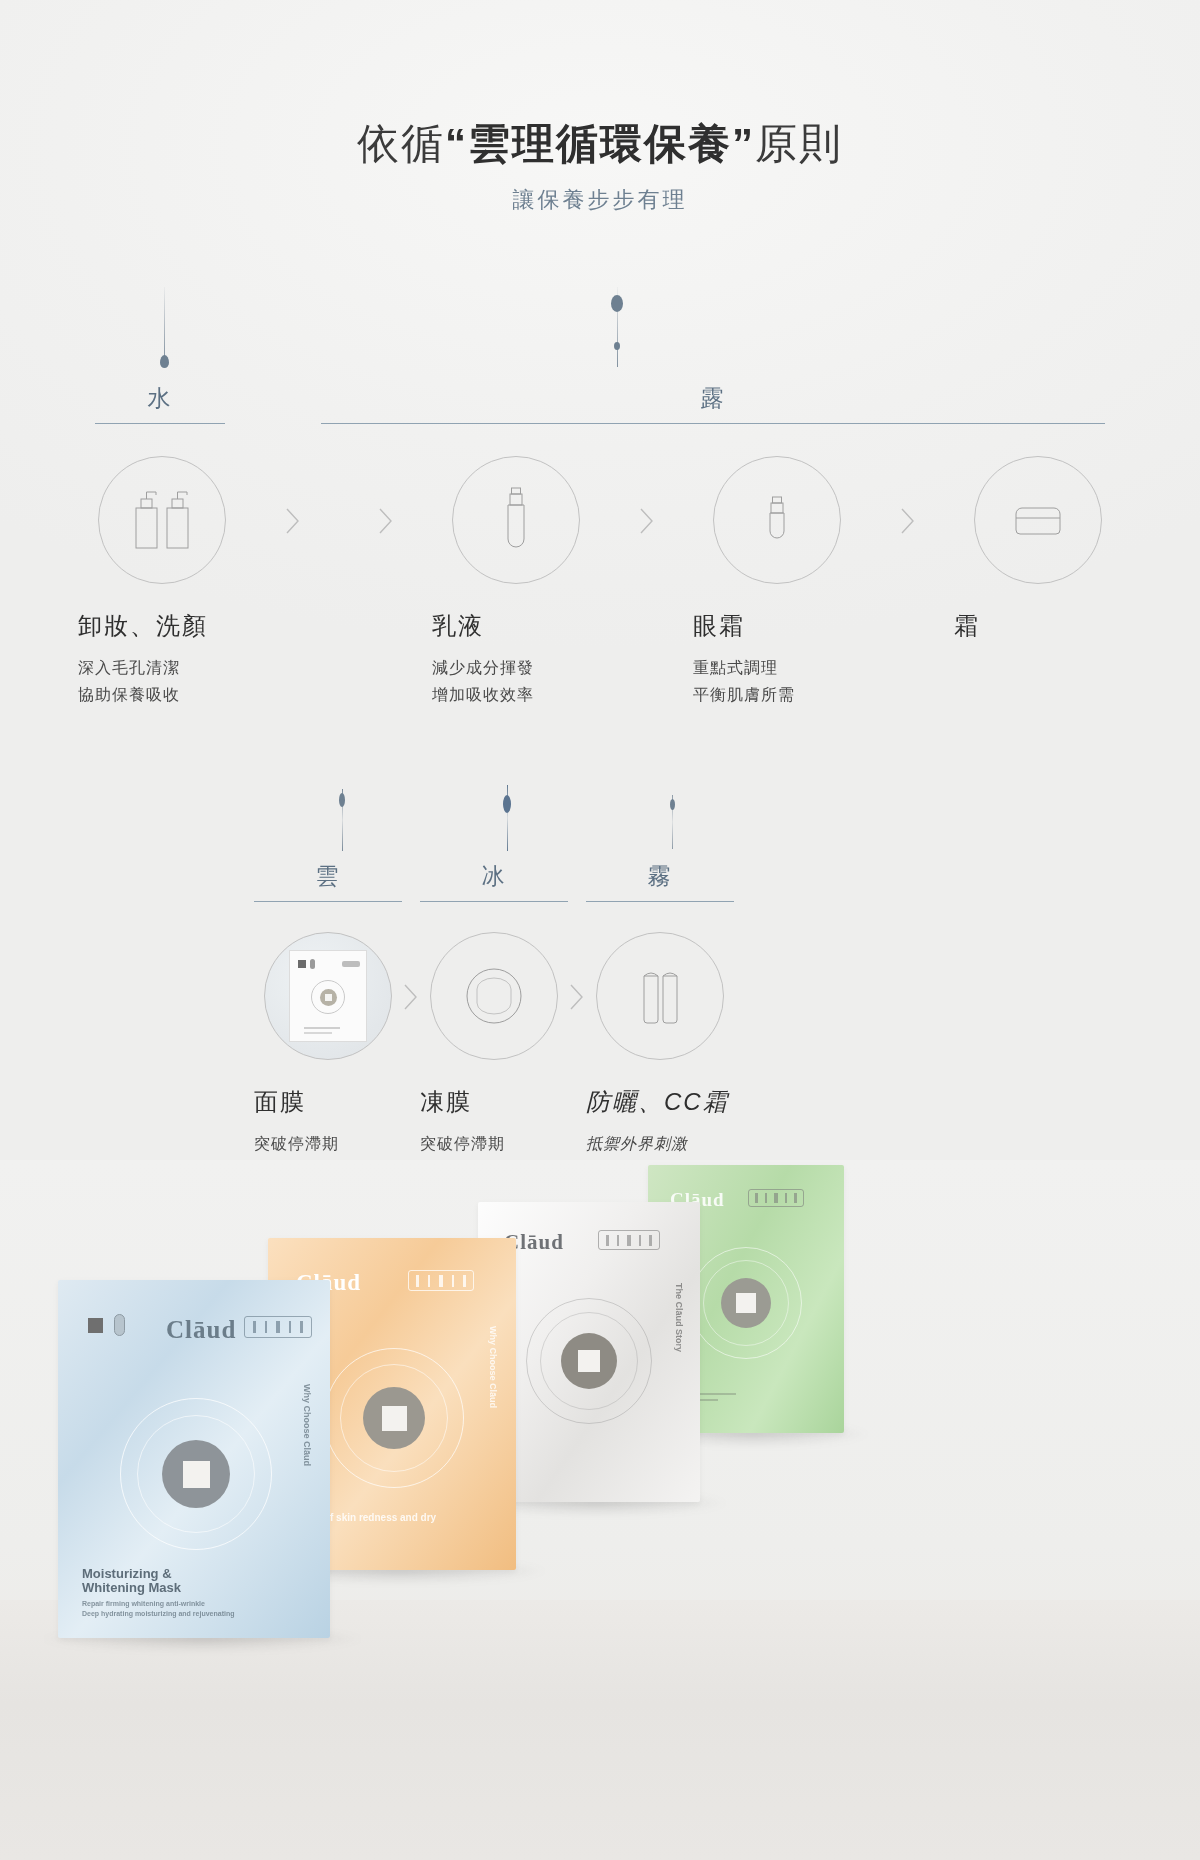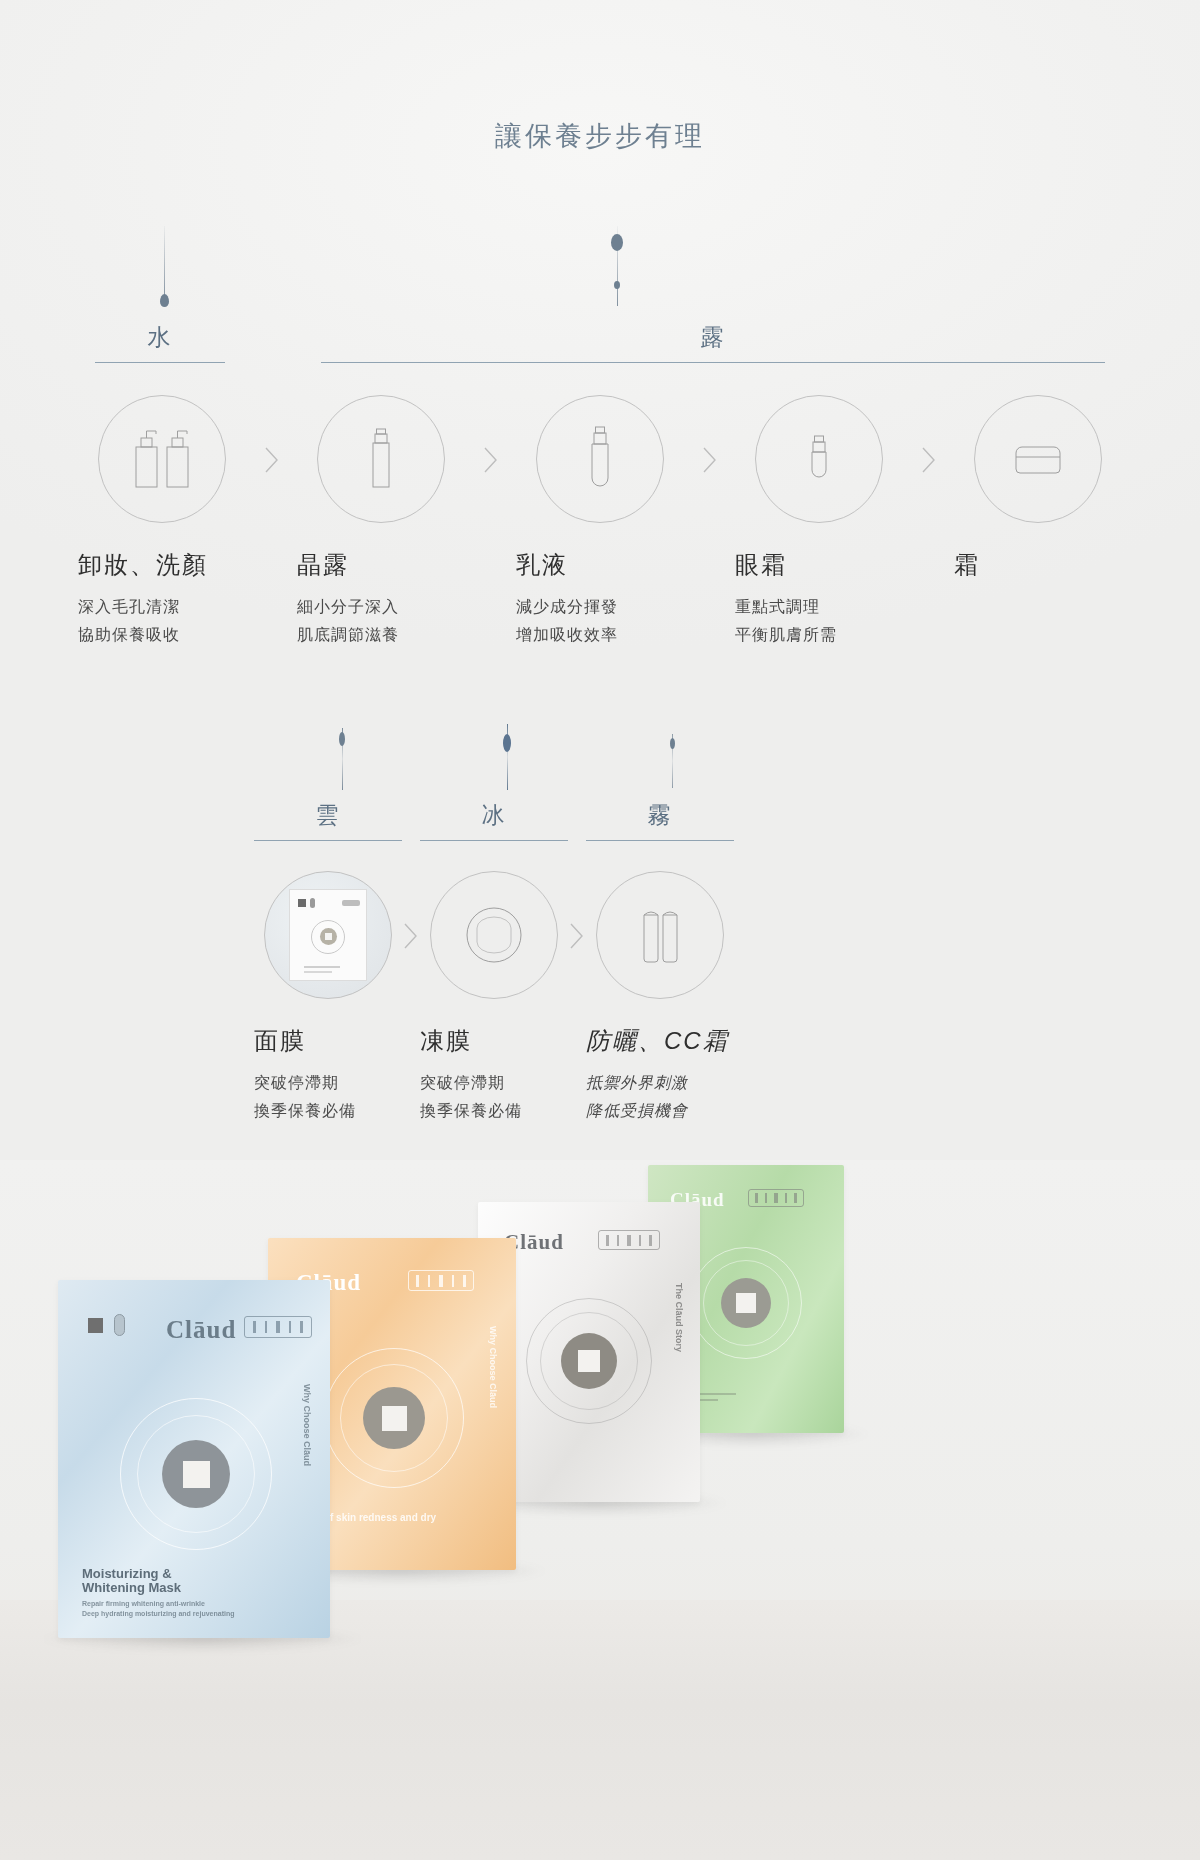--- a/index.html
+++ b/index.html
@@ -18,21 +18,21 @@
   }
 
   
   .header { padding-top:118px; text-align:center; }
   .title {
     font-size:42px; font-weight:400; letter-spacing:2px;
     color:#3b3b3b; line-height:1.25; white-space:nowrap;
   }
   .title .quoted { font-weight:700; color:#2f2f2f; }
   .subtitle {
-    font-size:27px; letter-spacing:3px;
+    margin-top:14px; font-size:22px; letter-spacing:3px;
     color:#6e8091; font-weight:400;
   }
 
   
   .tier { position:relative; }
 
   .droplets { position:relative; height:108px; }
   .drop-line {
     position:absolute; width:1px;
     background:linear-gradient(to bottom, rgba(110,128,145,.05), rgba(110,128,145,.85));
@@ -156,20 +156,23 @@
   .emblem .core .inner { background:#f3f2ef; }
   .smalltext { position:absolute; color:rgba(70,70,70,.55); }
   .smallline { position:absolute; background:rgba(90,90,90,.28); }
 </style>
 </head>
 <body>
 
 <div class="page">
 
   <div class="header">
+    <div class="title">
+      <span>依循</span><span class="quoted">“雲理循環保養”</span><span>原則</span>
+    </div>
     <div class="subtitle">讓保養步步有理</div>
   </div>
 
   <div class="tier">
 
     <div class="droplets" style="margin-top:72px;">
 
       <div class="drop-line" style="left:164px; top:0px; height:74px;"></div>
       <div class="drop-head" style="left:160px; top:68px; width:9px; height:13px;
                   background:#6e8091; border-radius:50% 50% 50% 50%/60% 60% 40% 40%;"></div>
@@ -210,34 +213,20 @@
           <div>協助保養吸收</div>
         </div>
       </div>
 
       <div class="chev">
         <svg width="18" height="30" viewBox="0 0 18 30" fill="none" stroke="#bdbdbd" stroke-width="1.4">
             <path d="M3 3 L14 15 L3 27"></path>
           </svg>
       </div>
 
-      <div class="step" style="width:168px;">
-        <div class="circle">
-          <svg width="44" height="80" viewBox="0 0 44 80" fill="none" stroke="#9e9e9e" stroke-width="1">
-            <rect x="14" y="24" width="16" height="44"></rect>
-            <rect x="16" y="15" width="12" height="9"></rect>
-            <rect x="17.5" y="10" width="9" height="5"></rect>
-          </svg>
-        </div>
-        <div class="step-name">晶露</div>
-        <div class="step-desc">
-          <div>細小分子深入</div>
-          <div>肌底調節滋養</div>
-        </div>
-      </div>
 
       <div class="chev">
         <svg width="18" height="30" viewBox="0 0 18 30" fill="none" stroke="#bdbdbd" stroke-width="1.4">
             <path d="M3 3 L14 15 L3 27"></path>
           </svg>
       </div>
 
       <div class="step" style="width:168px;">
         <div class="circle">
           <svg width="44" height="82" viewBox="0 0 44 82" fill="none" stroke="#9e9e9e" stroke-width="1">

